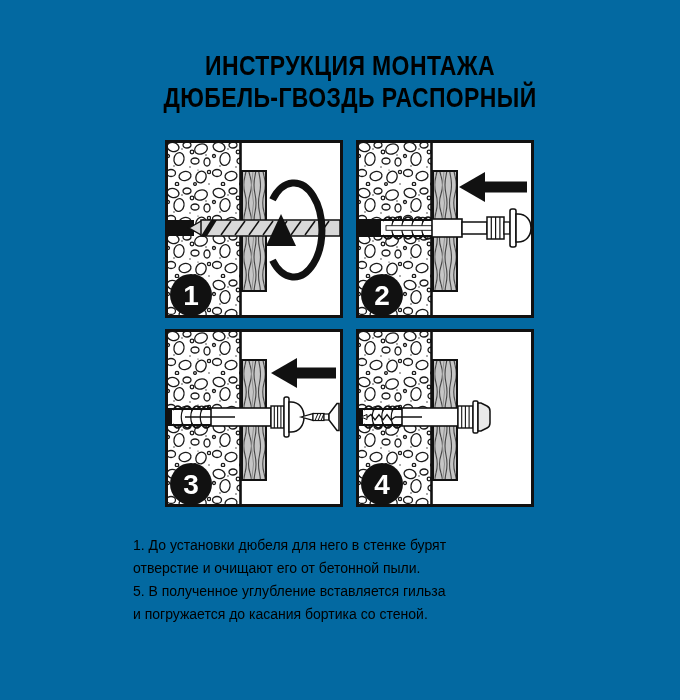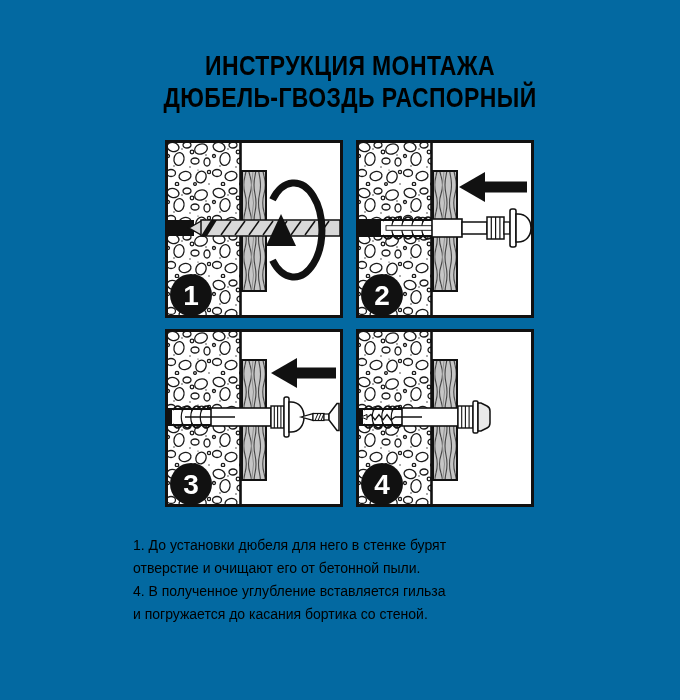--- a/index.html
+++ b/index.html
@@ -234,17 +234,17 @@
       <g>
         <circle cx="26" cy="155" r="21" fill="#111"></circle>
         <text class="badge-num" x="26" y="165">4</text>
       </g>
     </g>
   </svg>
 
   <div class="instructions">
     <p>1. До установки дюбеля для него в стенке бурят
 отверстие и очищают его от бетонной пыли.</p>
-    <p>4. В полученное углубление вставляется гильза
+    <p>5. В полученное углубление вставляется гильза
 и погружается до касания бортика со стеной.</p>
   </div>
 
 </div>
 
 </body></html>

